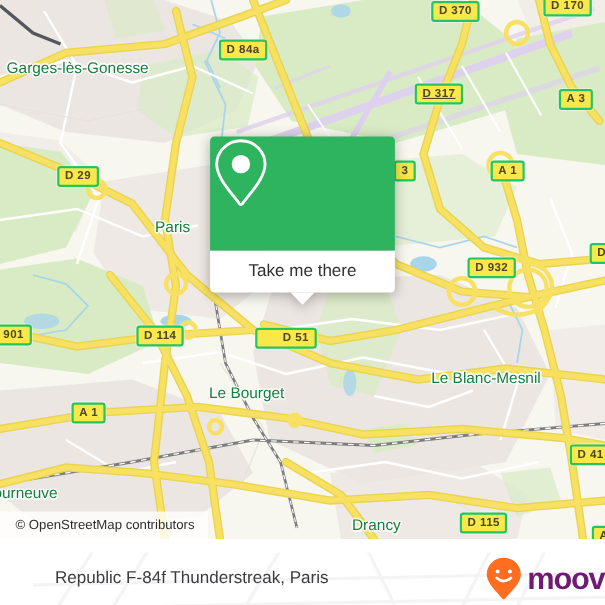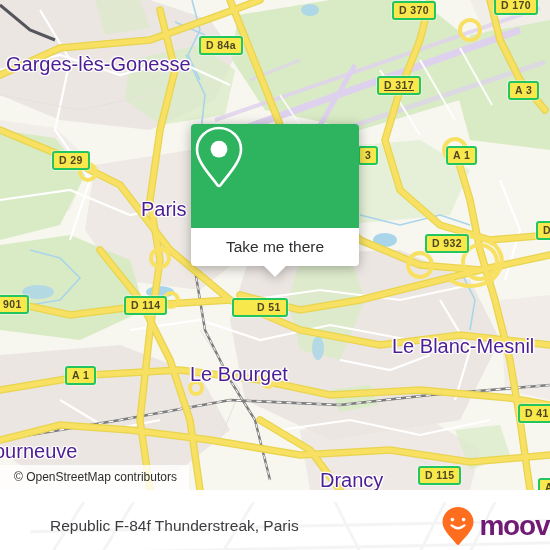--- a/index.html
+++ b/index.html
@@ -30,22 +30,22 @@
     font-weight:bold;
     letter-spacing:.4px;
     padding:1px 5px 2px 5px;
     line-height:12px;
     white-space:nowrap;
     box-shadow:0 0 0 1px rgba(255,255,255,.35);
   }
   
   .place{
     position:absolute;
-    color:#4c1d95;
-    font-size:20px;
+    color:#15803d;
+    font-size:14px;
     white-space:nowrap;
     text-shadow:
       1.4px 0 1px #fff, -1.4px 0 1px #fff, 0 1.4px 1px #fff, 0 -1.4px 1px #fff,
       1px 1px 1px #fff, -1px -1px 1px #fff, 1px -1px 1px #fff, -1px 1px 1px #fff;
   }
 
   
   .attrib{
     position:absolute;left:0;bottom:0;
     background:rgba(255,255,255,.80);
@@ -249,21 +249,21 @@
           <circle cx="420" cy="265" r="12"></circle>
           <path d="M440,240 Q470,230 495,245 Q510,262 492,280 Q470,292 450,280"></path>
           <circle cx="196" cy="388" r="6"></circle>
           <circle cx="268" cy="382" r="5"></circle>
         </g>
       </g>
     </svg>
 
     <div class="place" style="left:6px;top:53px;">Garges-lès-Gonesse</div>
     <div class="place" style="left:141px;top:198px;">Paris</div>
-    <div class="place" style="left:190px;top:363px;">Le Bourget</div>
+    <div class="place" style="left:190px;top:349px;">Le Bourget</div>
     <div class="place" style="left:392px;top:335px;">Le Blanc-Mesnil</div>
     <div class="place" style="left:320px;top:469px;">Drancy</div>
     <div class="place" style="left:-6px;top:440px;">ourneuve</div>
 
     <div class="shield" style="left:199px;top:36px;">D 84a</div>
     <div class="shield" style="left:392px;top:1px;">D 370</div>
     <div class="shield" style="left:494px;top:-4px;">D 170</div>
     <div class="shield" style="left:377px;top:76px;text-decoration:underline;">D 317</div>
     <div class="shield" style="left:508px;top:81px;">A 3</div>
     <div class="shield" style="left:446px;top:146px;">A 1</div>

